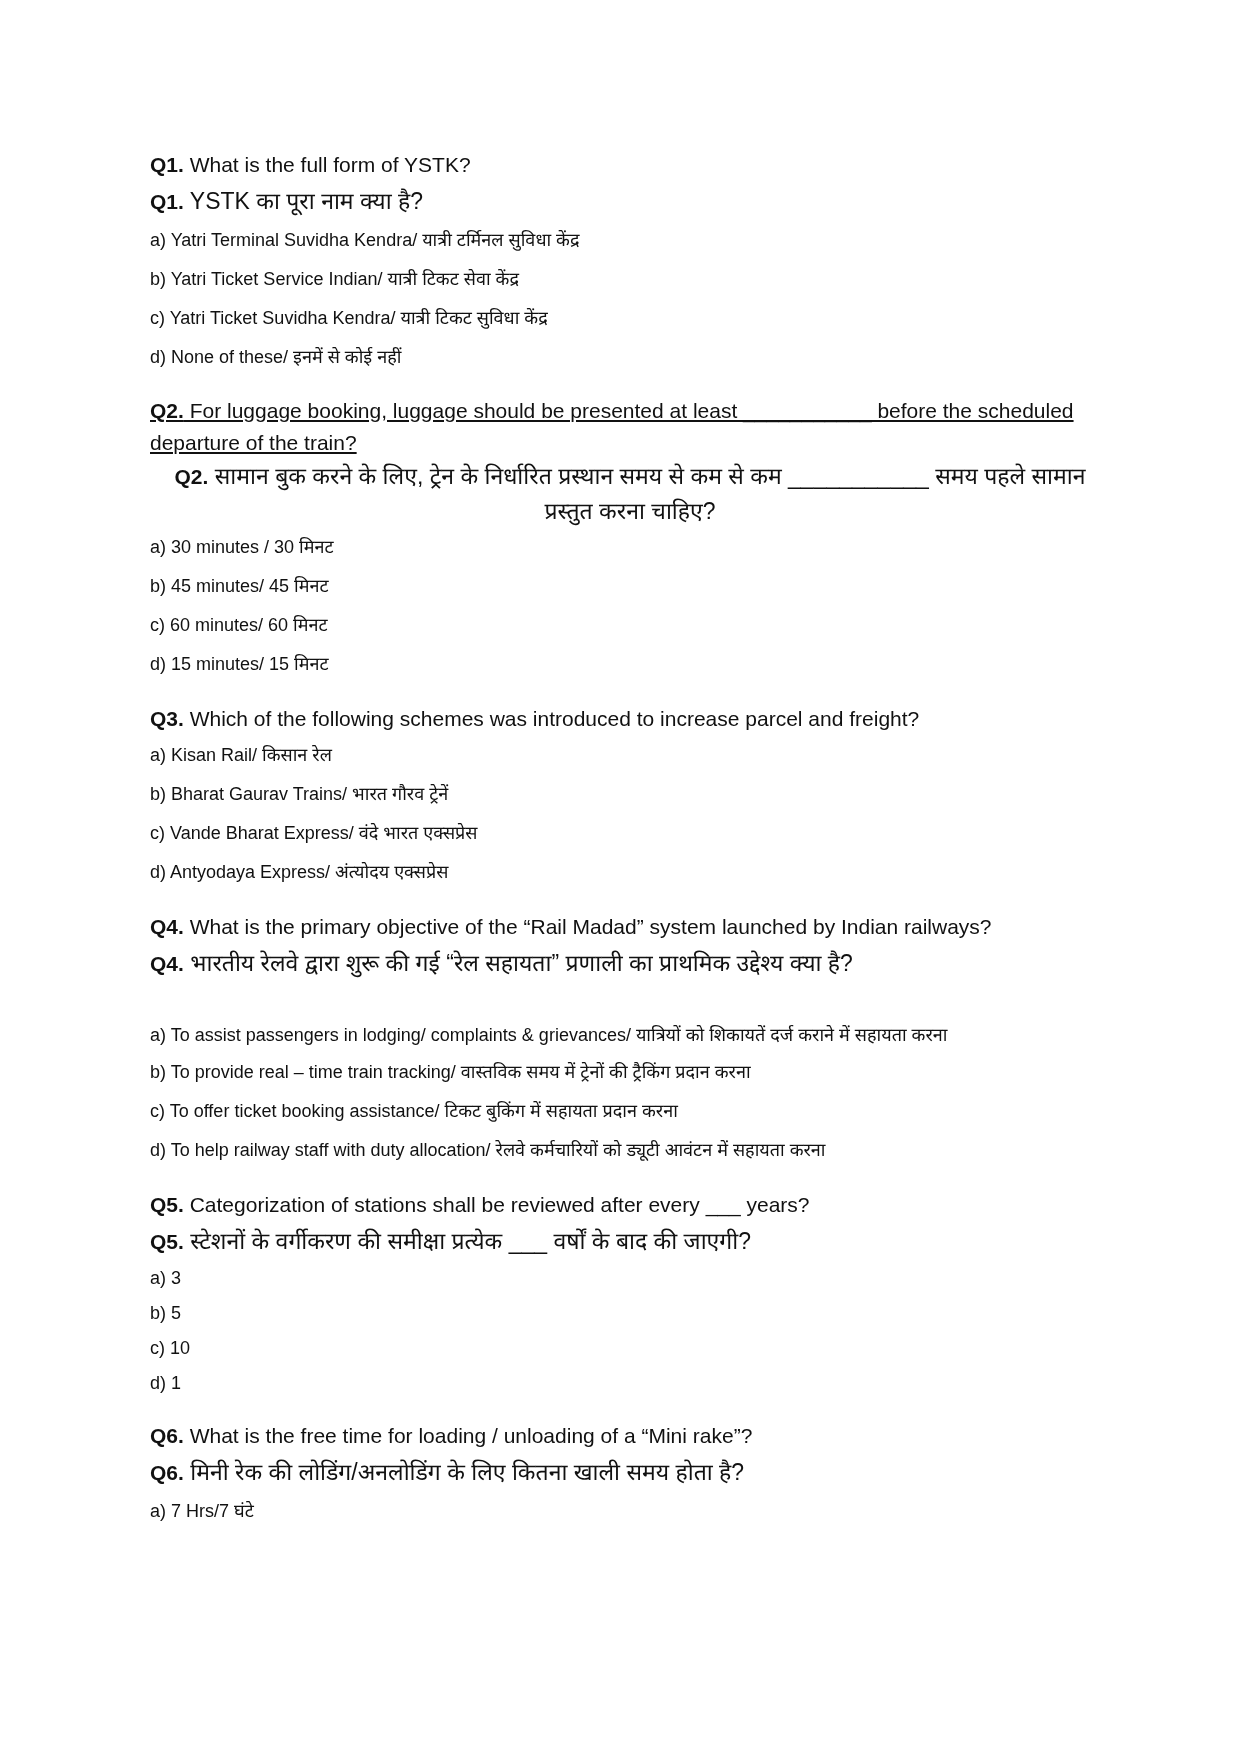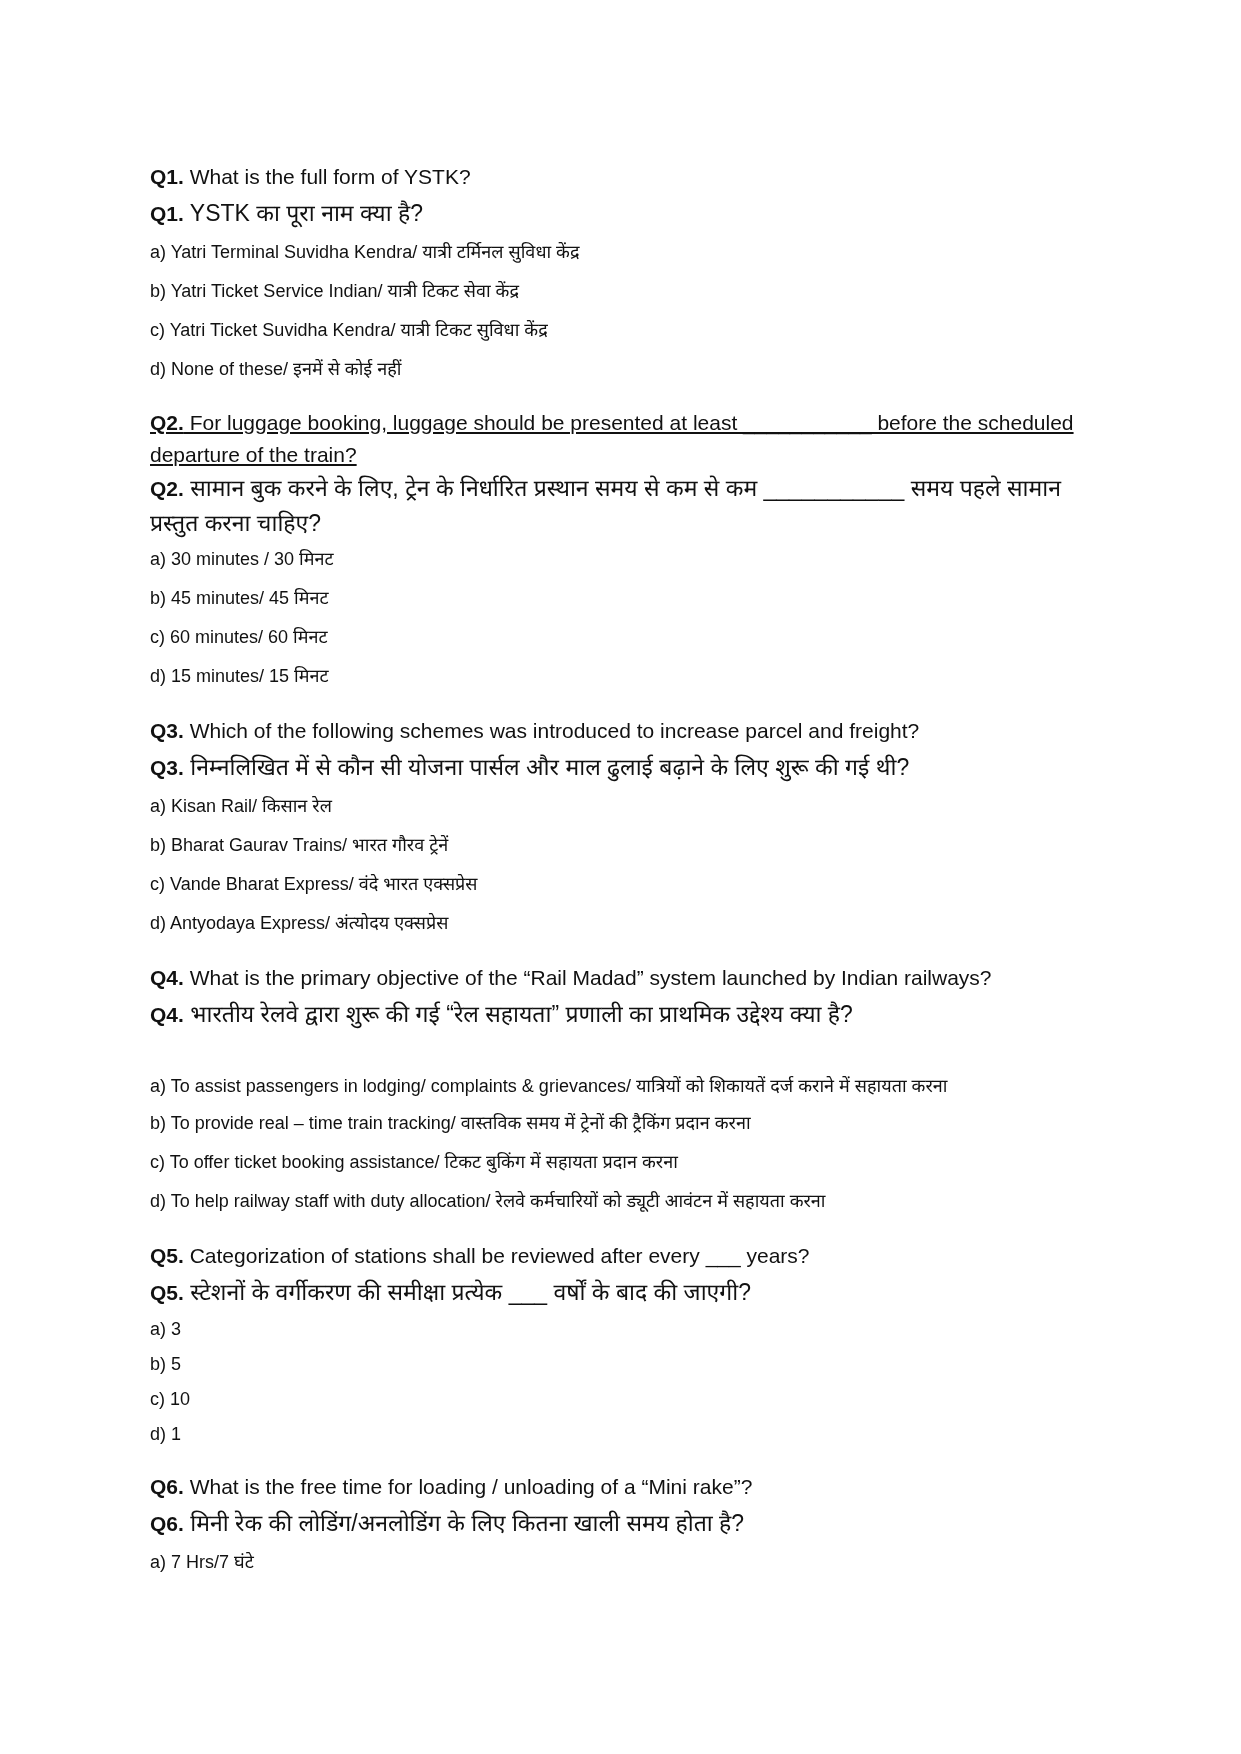--- a/index.html
+++ b/index.html
@@ -11,21 +11,21 @@
       width: 1241px;
       height: 1754px;
       position: relative;
       overflow: hidden;
       font-family: "Liberation Sans", "DejaVu Sans", sans-serif;
       color: #111111;
     }
     .page {
       position: absolute;
       left: 150px;
-      top: 160px;
+      top: 148px;
       width: 960px;
     }
     .question {
       margin-bottom: 18px;
     }
     .line {
       font-size: 21px;
       line-height: 34px;
       white-space: nowrap;
     }
@@ -39,21 +39,21 @@
       font-size: 18px;
       line-height: 39px;
     }
     .option.wrap {
       line-height: 36px;
       margin-top: 34px;
     }
     .q-en { line-height: 34px; }
     .q-hi { line-height: 38px; font-size: 23px; }
     #q2 .q-en { line-height: 32px; text-decoration: underline; }
-    #q2 .q-hi { line-height: 34px; }
+    #q2 .q-hi { line-height: 34px; text-align: center; }
     #q5 .option { line-height: 35px; }
   </style>
 </head>
 <body>
 
 <div class="page">
 
   <div class="question" id="q1">
     <div class="line q-en"><span class="qnum">Q1.</span><span> What is the full form of YSTK?</span></div>
     <div class="line q-hi"><span class="qnum" style="font-size:21px">Q1.</span><span> YSTK का पूरा नाम क्या है?</span></div>
@@ -67,21 +67,20 @@
     <div class="line wrap q-en"><span class="qnum">Q2.</span><span> For luggage booking, luggage should be presented at least ___________ before the scheduled departure of the train?</span></div>
     <div class="line wrap q-hi"><span class="qnum" style="font-size:21px">Q2.</span><span> सामान बुक करने के लिए, ट्रेन के निर्धारित प्रस्थान समय से कम से कम ___________ समय पहले सामान प्रस्तुत करना चाहिए?</span></div>
     <div class="option">a) 30 minutes / 30 मिनट</div>
     <div class="option">b) 45 minutes/ 45 मिनट</div>
     <div class="option">c) 60 minutes/ 60 मिनट</div>
     <div class="option">d) 15 minutes/ 15 मिनट</div>
   </div>
 
   <div class="question" id="q3">
     <div class="line q-en"><span class="qnum">Q3.</span><span> Which of the following schemes was introduced to increase parcel and freight?</span></div>
-    <div class="line q-hi"><span class="qnum" style="font-size:21px">Q3.</span><span> निम्नलिखित में से कौन सी योजना पार्सल और माल ढुलाई बढ़ाने के लिए शुरू की गई थी?</span></div>
     <div class="option">a) Kisan Rail/ किसान रेल</div>
     <div class="option">b) Bharat Gaurav Trains/ भारत गौरव ट्रेनें</div>
     <div class="option">c) Vande Bharat Express/ वंदे भारत एक्सप्रेस</div>
     <div class="option">d) Antyodaya Express/ अंत्योदय एक्सप्रेस</div>
   </div>
 
   <div class="question" id="q4">
     <div class="line q-en"><span class="qnum">Q4.</span><span> What is the primary objective of the “Rail Madad” system launched by Indian railways?</span></div>
     <div class="line q-hi"><span class="qnum" style="font-size:21px">Q4.</span><span> भारतीय रेलवे द्वारा शुरू की गई “रेल सहायता” प्रणाली का प्राथमिक उद्देश्य क्या है?</span></div>
     <div class="option wrap">a) To assist passengers in lodging/ complaints &amp; grievances/ यात्रियों को शिकायतें दर्ज कराने में सहायता करना</div>

